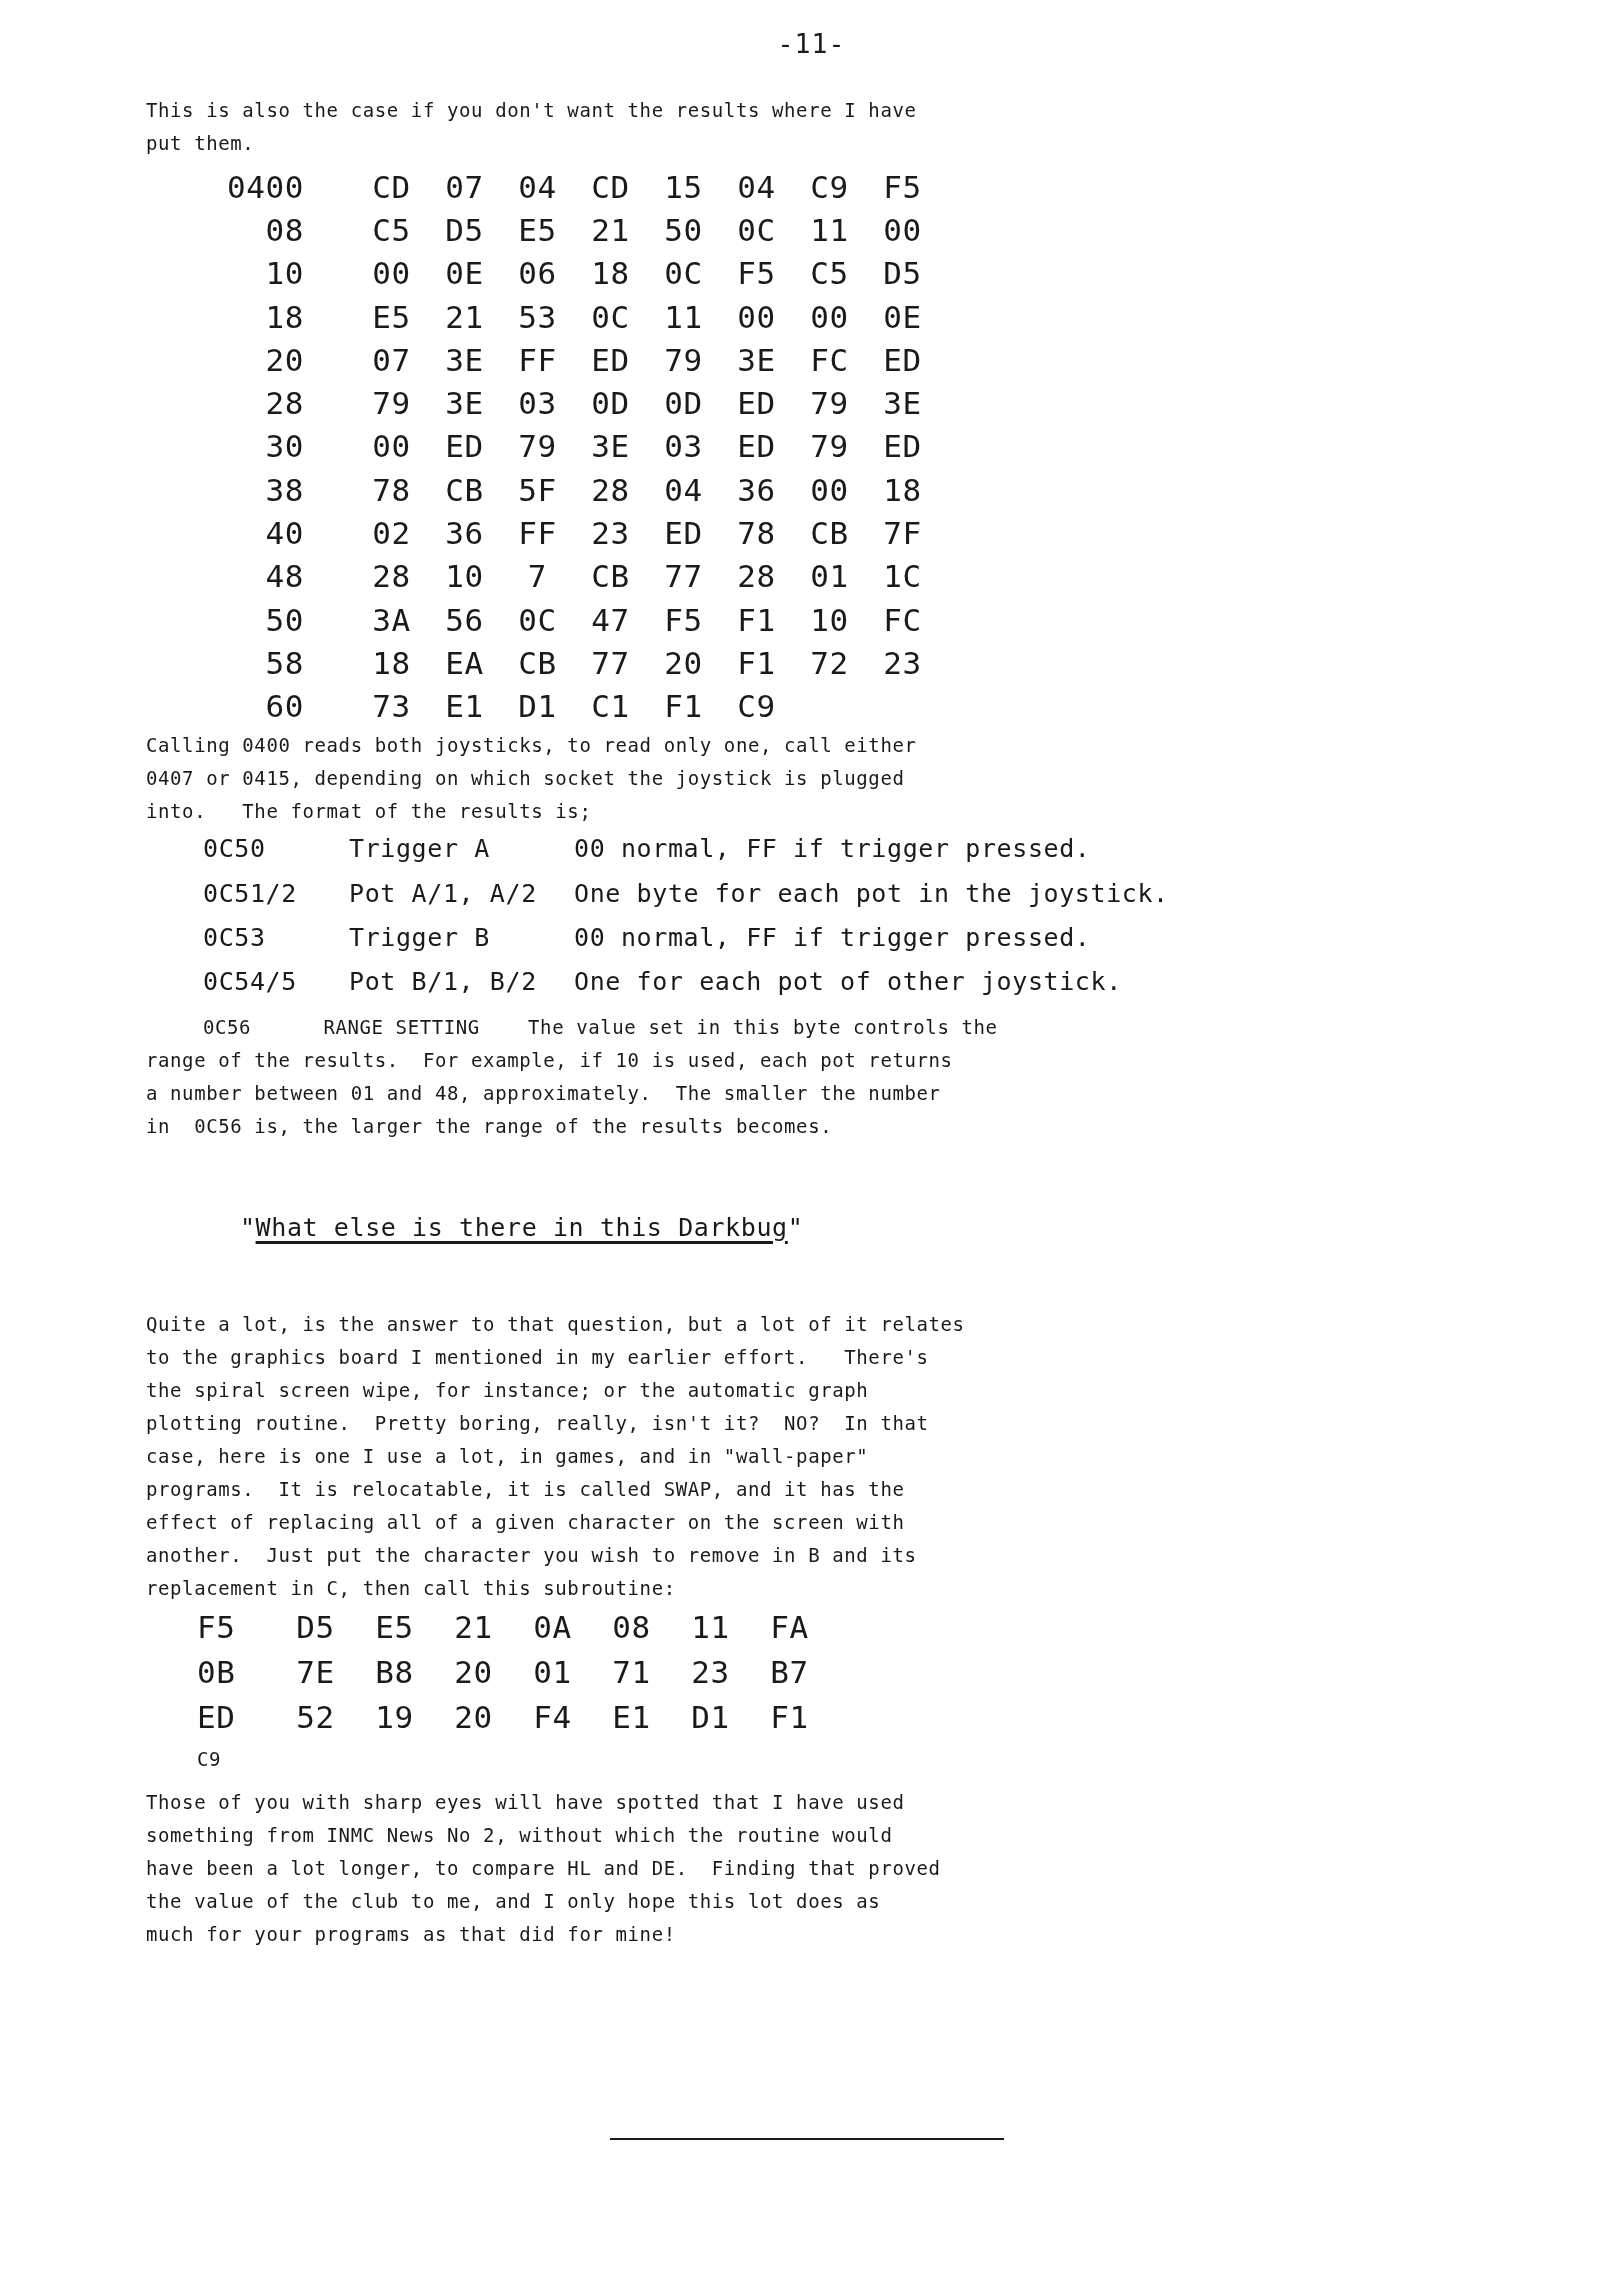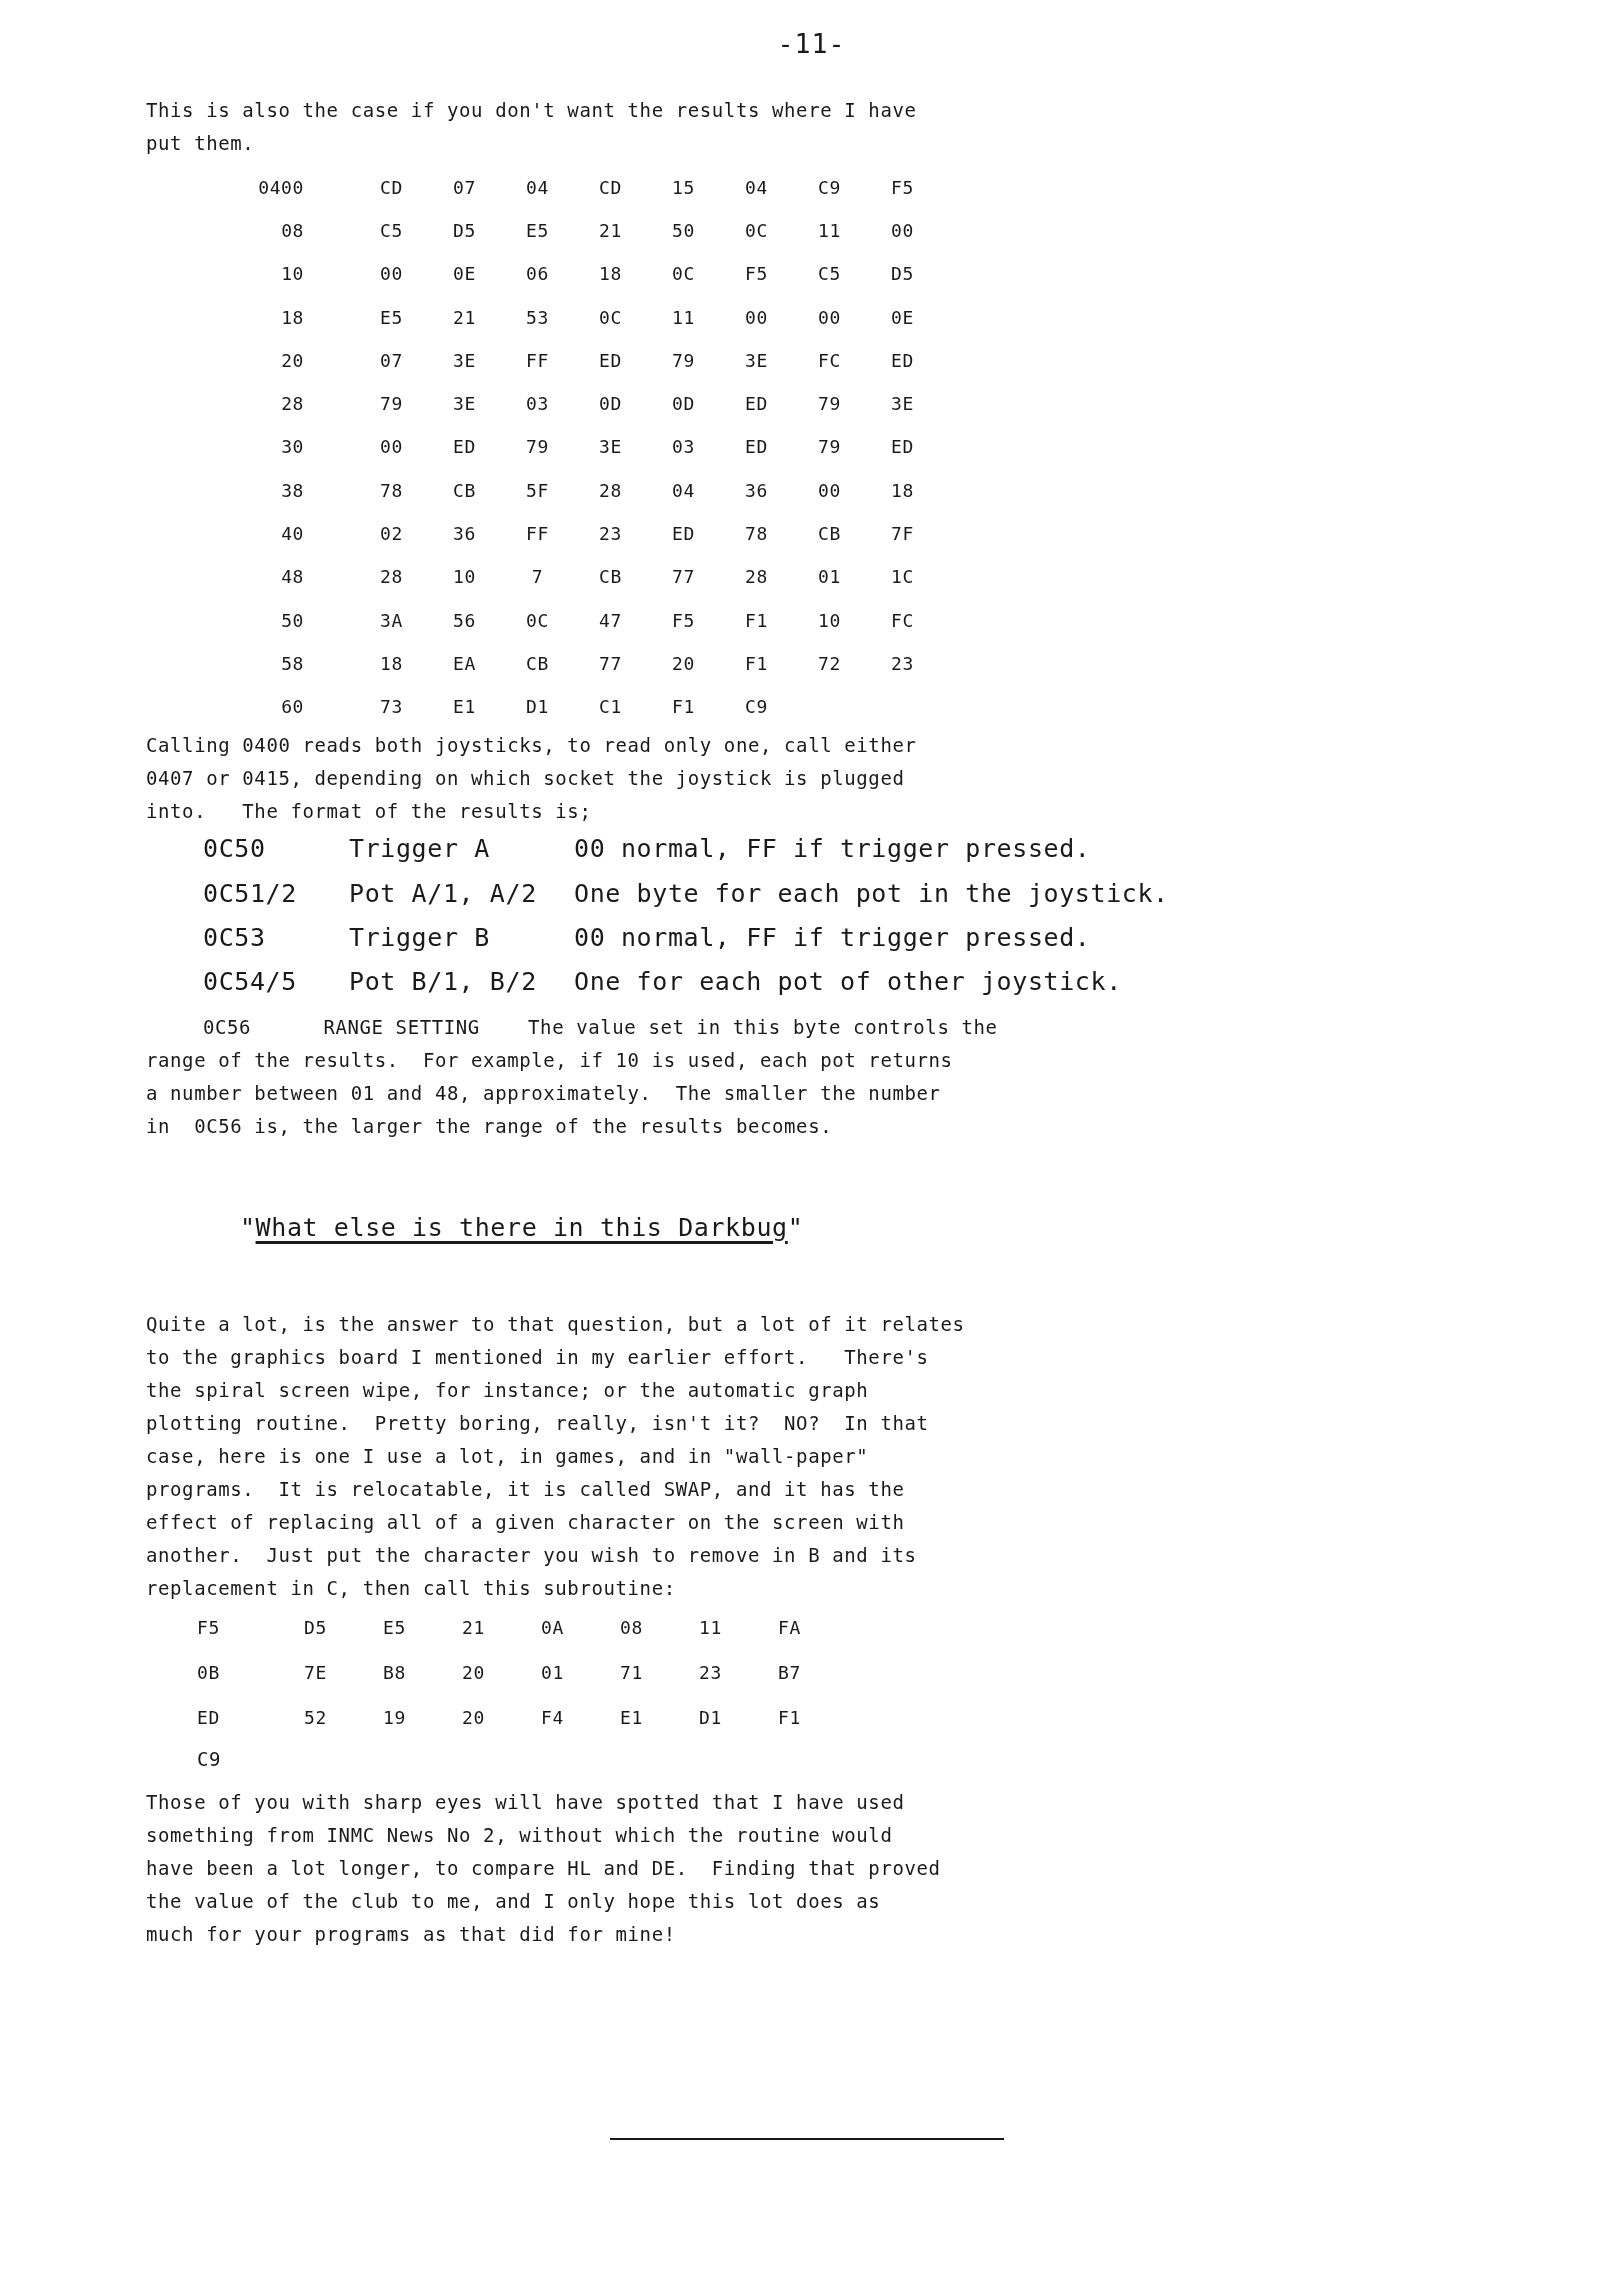--- a/index.html
+++ b/index.html
@@ -52,21 +52,21 @@
     margin: 0;
   }
 
   .para-intro { margin-bottom: 5.9px; }
 
   
   .hexdump {
     border-collapse: collapse;
     margin: 0 0 0 0;
     font-family: "DejaVu Sans Mono", "Liberation Mono", monospace;
-    font-size: 18px;
+    font-size: 31px;
     letter-spacing: 0.6px;
   }
   .hexdump td {
     padding: 4.9px 0 4.9px 0;
     line-height: 31.5px;
     text-align: center;
     vertical-align: baseline;
   }
   .hexdump td.addr {
     width: 158px;

